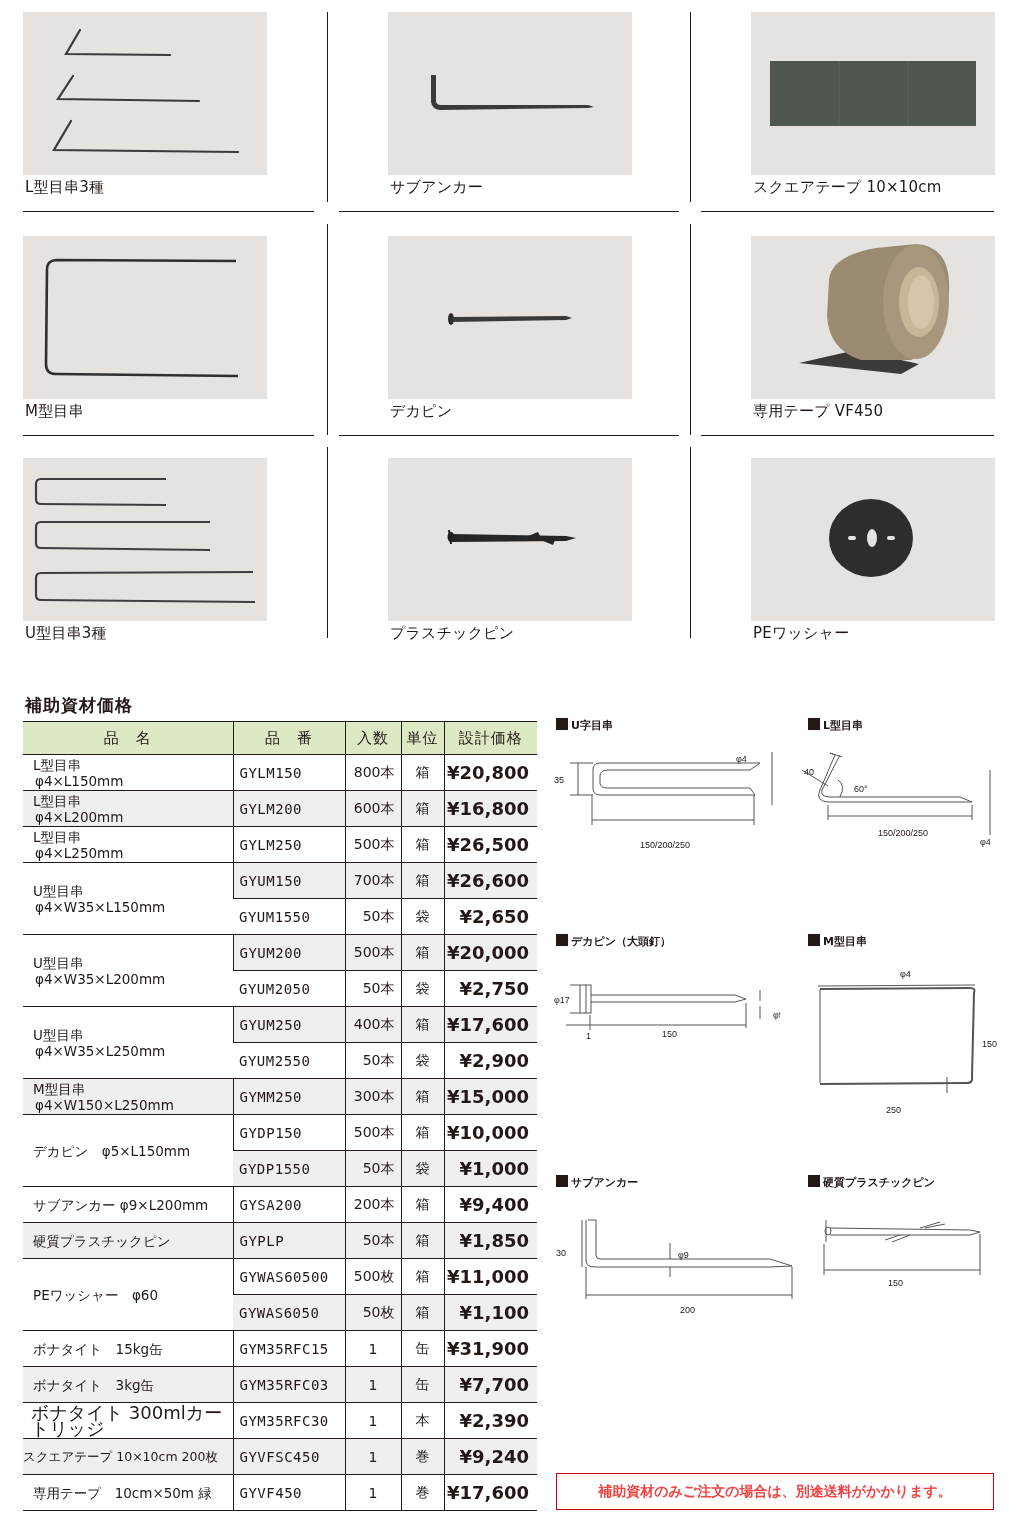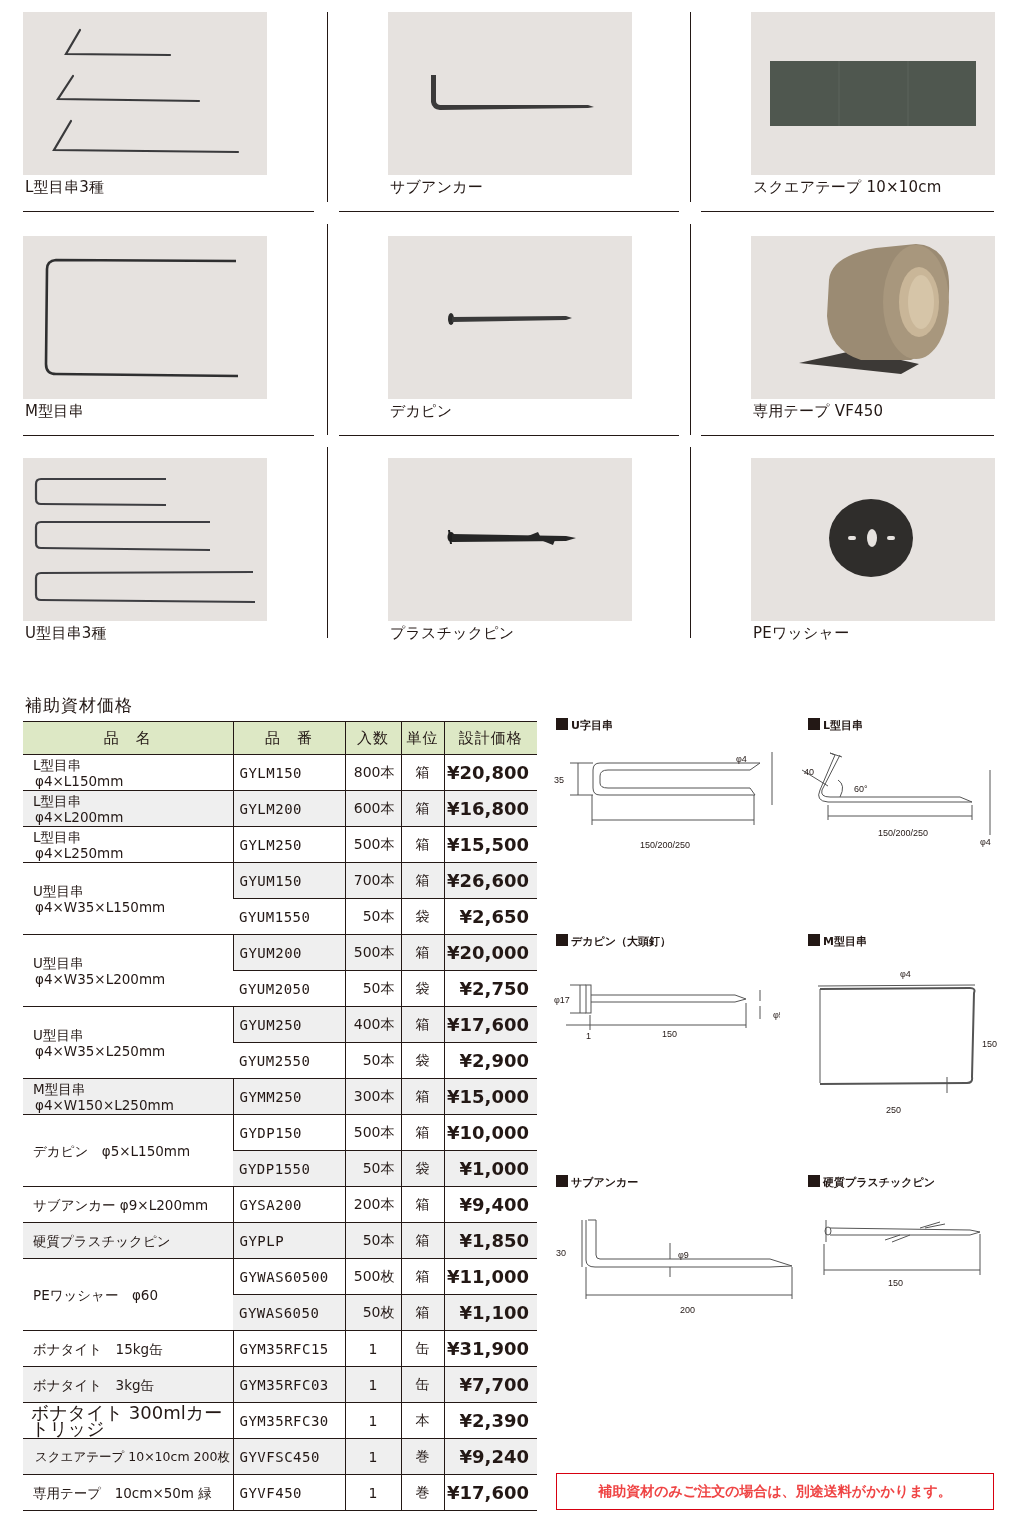--- a/index.html
+++ b/index.html
@@ -9,21 +9,21 @@
   
   .grid { position: absolute; left: 0; top: 0; width: 940px; height: 660px; }
   .vline { position: absolute; width: 1px; background: #231815; }
   .hline { position: absolute; height: 1px; background: #231815; }
   .cell { position: absolute; width: 244px; }
   .photo { position: absolute; left: 0; top: 0; width: 244px; height: 163px; background: #e6e2df; overflow: hidden; }
   .photo svg { position: absolute; left: 0; top: 0; width: 244px; height: 163px; }
   .caption { position: absolute; left: 2px; top: 166px; font-size: 15px; white-space: nowrap; letter-spacing: 0.2px; }
 
   
-  .section-title { position: absolute; left: 25px; top: 694px; font-size: 17px; font-weight: normal; letter-spacing: 1px; }
+  .section-title { position: absolute; left: 25px; top: 694px; font-size: 17px; font-weight: bold; letter-spacing: 1px; }
   table.price { position: absolute; left: 23px; top: 721px; width: 514px; border-collapse: collapse; font-size: 14px; }
   table.price th { background: #dde8c5; font-weight: normal; font-size: 15px; height: 33px; border-top: 1.5px solid #231815; border-bottom: 1.5px solid #231815; letter-spacing: 1px; }
   table.price td, table.price th { border-left: 1.5px solid #231815; }
   table.price tr > *:first-child { border-left: none; }
   table.price td { height: 36px; border-bottom: 1.5px solid #231815; }
   table.price td.sub { border-bottom: 1px solid #231815; }
   table.price tr.shade td.cshade, table.price td.shadecell { background: #efefef; }
   td.name { padding-left: 10px; font-size: 13.5px; line-height: 16px; width: 210px; }
   td.code { font-family: "DejaVu Sans Mono", "Liberation Mono", monospace; font-size: 14px; padding-left: 6px; width: 112px; letter-spacing: 0.5px; }
   td.qty { text-align: right; padding-right: 6px; width: 56px; font-size: 14px; }
@@ -198,21 +198,21 @@
     </tr>
 
     <tr>
       <td class="name">
           <div>L型目串</div>
           <div style="padding-left:2px">φ4×L250mm</div>
         </td>
       <td class="code">GYLM250</td>
       <td class="qty">500本</td>
       <td class="unit">箱</td>
-      <td class="price-cell">¥15,500</td>
+      <td class="price-cell">¥26,500</td>
     </tr>
 
     <tr>
       <td class="name" rowspan="2">
           <div>U型目串</div>
           <div style="padding-left:2px">φ4×W35×L150mm</div>
         </td>
       <td class="code sub shadecell">GYUM150</td>
       <td class="qty sub shadecell">700本</td>
       <td class="unit sub shadecell">箱</td>
@@ -332,21 +332,21 @@
 
     <tr>
       <td class="name" style="font-size:18px; padding-left:8px;">ボナタイト 300mlカートリッジ</td>
       <td class="code">GYM35RFC30</td>
       <td class="unit">1</td>
       <td class="unit">本</td>
       <td class="price-cell">¥2,390</td>
     </tr>
 
     <tr>
-      <td class="name shadecell" style="font-size:12.5px; padding-left:12px;">スクエアテープ 10×10cm 200枚</td>
+      <td class="name shadecell" style="font-size:12.5px; padding-left:0;">スクエアテープ 10×10cm 200枚</td>
       <td class="code shadecell">GYVFSC450</td>
       <td class="unit shadecell">1</td>
       <td class="unit shadecell">巻</td>
       <td class="price-cell shadecell">¥9,240</td>
     </tr>
 
     <tr>
       <td class="name">専用テープ　10cm×50m 緑</td>
       <td class="code">GYVF450</td>
       <td class="unit">1</td>

